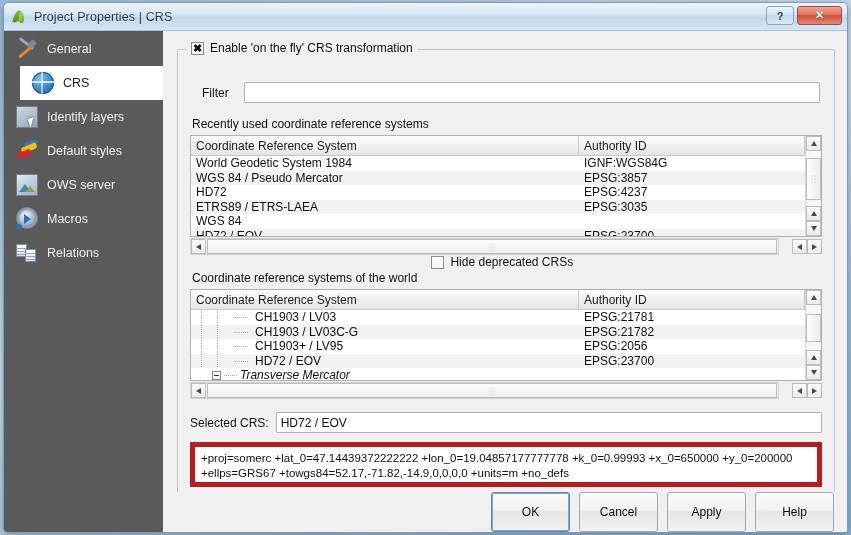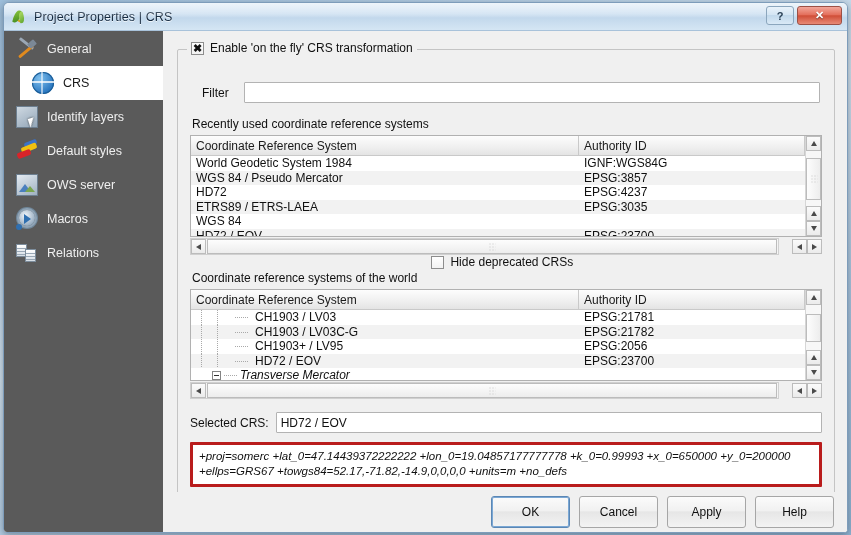--- a/index.html
+++ b/index.html
@@ -405,46 +405,45 @@
   }
   .hscroll-extra { display: flex; margin-left: 13px; }
   
   .selcrs-row {
     display: flex; align-items: center;
     margin-top: 13px;
   }
   .selcrs-label { font-size: 12px; color:#101010; margin-right: 7px; }
   .proj-box {
     margin-top: 9px;
-    border: 3px solid #b91c1c;
+    border: 5px solid #b91c1c;
     background: #ffffff;
     height: 45px;
     box-sizing: border-box;
     padding: 4px 6px;
     font-size: 11.5px;
     line-height: 15px;
     color: #101010;
     overflow: hidden;
     border-radius: 1px;
-    font-style: italic;
   }
   
   #footer {
     position: absolute;
     left: 159px; right: 0; bottom: 0;
     height: 40px;
     display: flex;
     align-items: center;
     justify-content: flex-end;
     padding-right: 13px;
     box-sizing: border-box;
     background: #f0f0f0;
   }
   .btn {
-    width: 79px; height: 32px;
+    width: 79px; height: 40px;
     border: 1px solid #a6a6a6;
     border-radius: 3px;
     background: linear-gradient(180deg,#fbfbfb 0%, #f1f1f1 45%, #e6e6e6 50%, #f3f3f3 100%);
     font-size: 12px; color: #101010;
     display: flex; align-items: center; justify-content: center;
     margin-left: 9px;
     box-sizing: border-box;
     cursor: default;
   }
   .btn.default {

